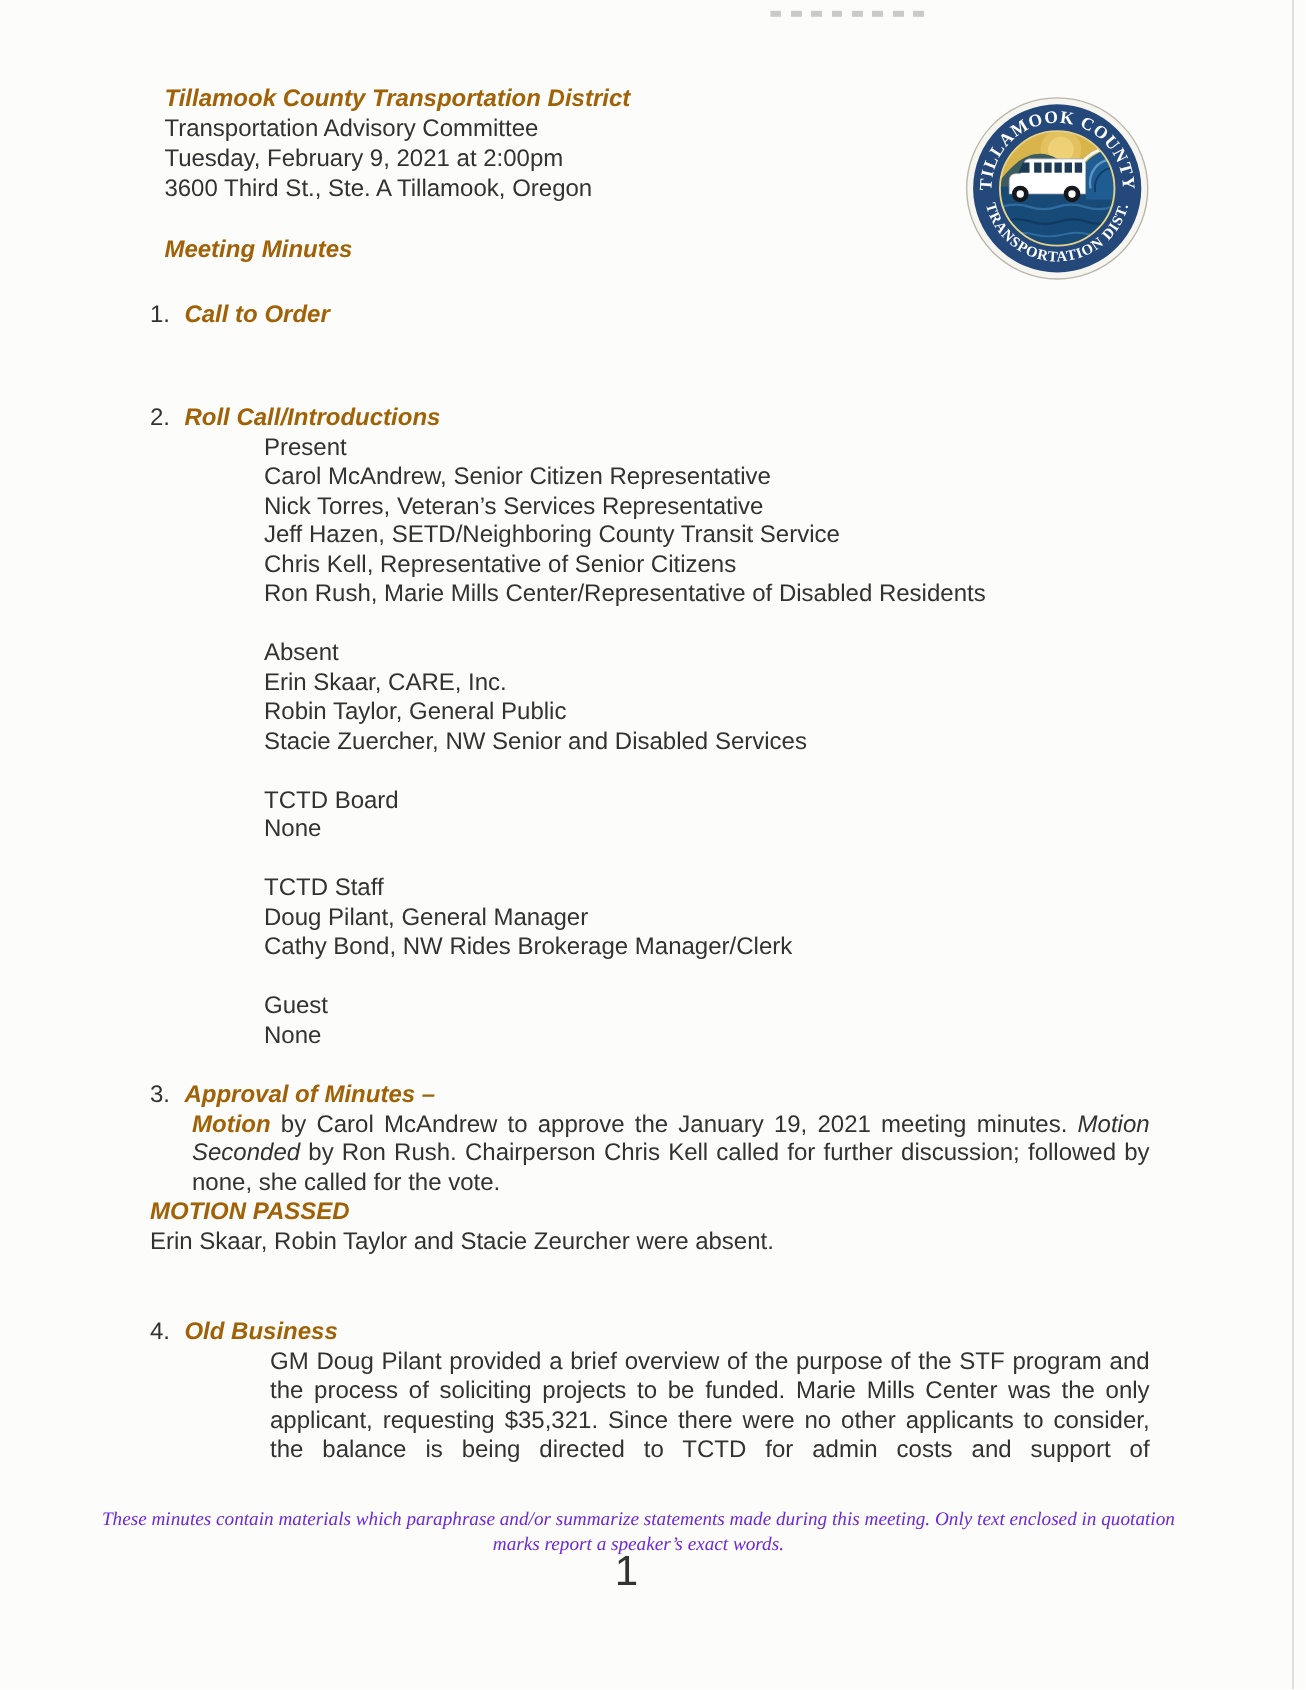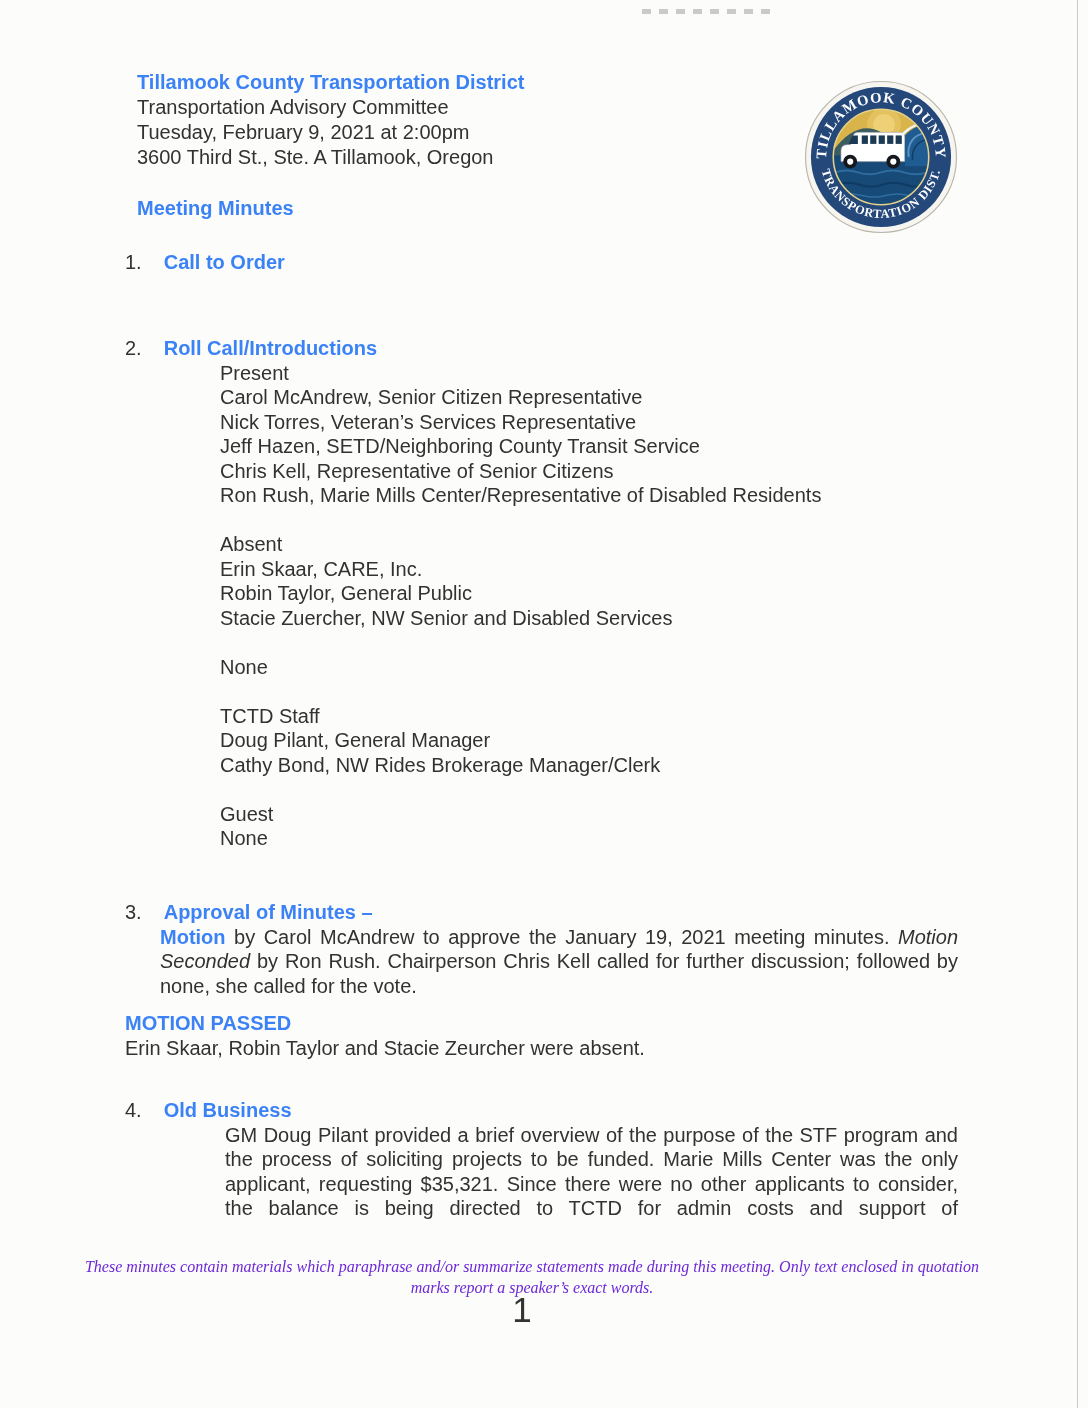--- a/index.html
+++ b/index.html
@@ -6,21 +6,21 @@
   .page{
     position:relative;
     width:1088px;height:1408px;
     background:#fcfcfa;
     font-family:"Liberation Sans","DejaVu Sans",sans-serif;
     font-size:20px;line-height:24.5px;
     color:#323232;
     overflow:hidden;
   }
   .abs{position:absolute;}
-  .b{font-weight:bold;color:#3b82f6;}
+  .b{font-weight:bold;color:#a16207;font-style:italic;}
   .i{font-style:italic;}
   .u{}
   .right{}
 
   
   .scan-dashes{
     left:642px;top:9px;width:128px;height:5px;
     background:repeating-linear-gradient(90deg,
       rgba(120,120,120,.38) 0 9px, transparent 9px 17px);
   }
@@ -33,27 +33,27 @@
   #header-block{left:137px;top:70px;line-height:25px;}
   #meeting-minutes{left:137px;top:196px;}
   #logo{left:804px;top:80px;width:154px;height:154px;}
 
   
   .section{left:125px;right:130px;}
   #s1{top:250px;}
   #s2{top:336px;}
   #s3{top:900px;}
   #s4{top:1098px;}
-  .s-head .s-title{margin-left:22px;}
+  .s-head .s-title{margin-left:12px;}
 
   #s1 .s-body{margin-left:103px;}
   .group{margin-left:95px;margin-bottom:24.5px;}
   .group:last-child{margin-bottom:12px;}
 
-  #s3 .para{margin:0 0 13px 35px;text-align:justify;}
+  #s3 .para{margin:0 0 0 35px;text-align:justify;}
   #s4 .sub{margin-left:100px;}
   #s4 .sub-body{text-align:justify;text-align-last:justify;}
 
   
   #footer{
     left:74px;top:1256px;width:916px;
     text-align:center;
     font-family:"Liberation Serif","DejaVu Serif",serif;
     font-style:italic;
     font-size:16px;line-height:21px;
@@ -156,20 +156,21 @@
     </div>
 
     <div class="group">
       <div class="u">Absent</div>
       <div>Erin Skaar, CARE, Inc.</div>
       <div>Robin Taylor, General Public</div>
       <div>Stacie Zuercher, NW Senior and Disabled Services</div>
     </div>
 
     <div class="group">
+      <div class="u">TCTD Board</div>
       <div>None</div>
     </div>
 
     <div class="group">
       <div class="u">TCTD Staff</div>
       <div>Doug Pilant, General Manager</div>
       <div>Cathy Bond, NW Rides Brokerage Manager/Clerk</div>
     </div>
 
     <div class="group">

